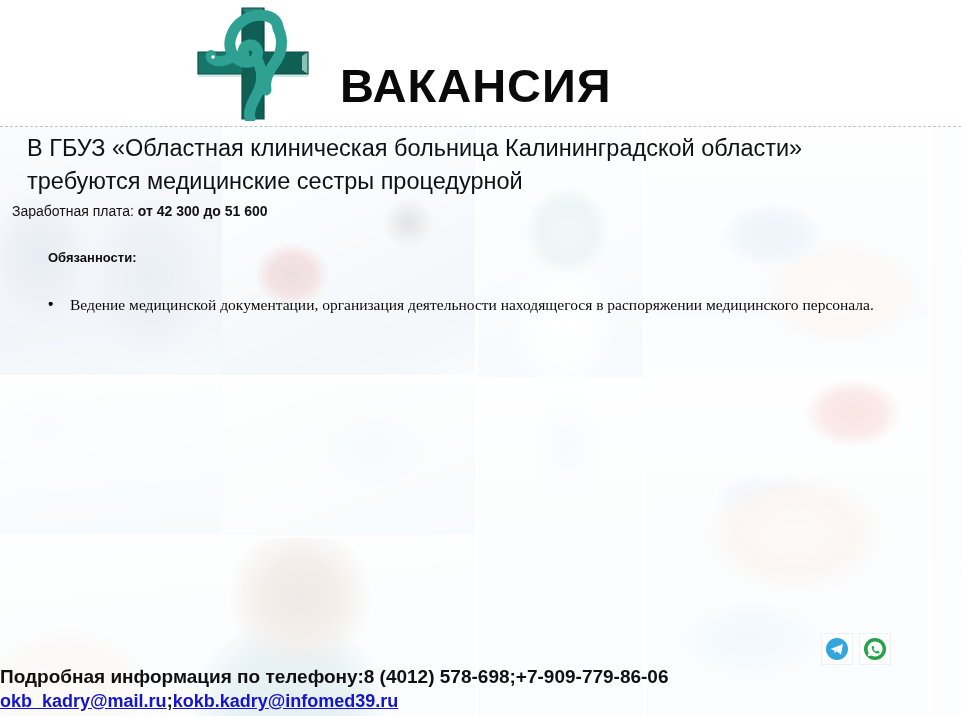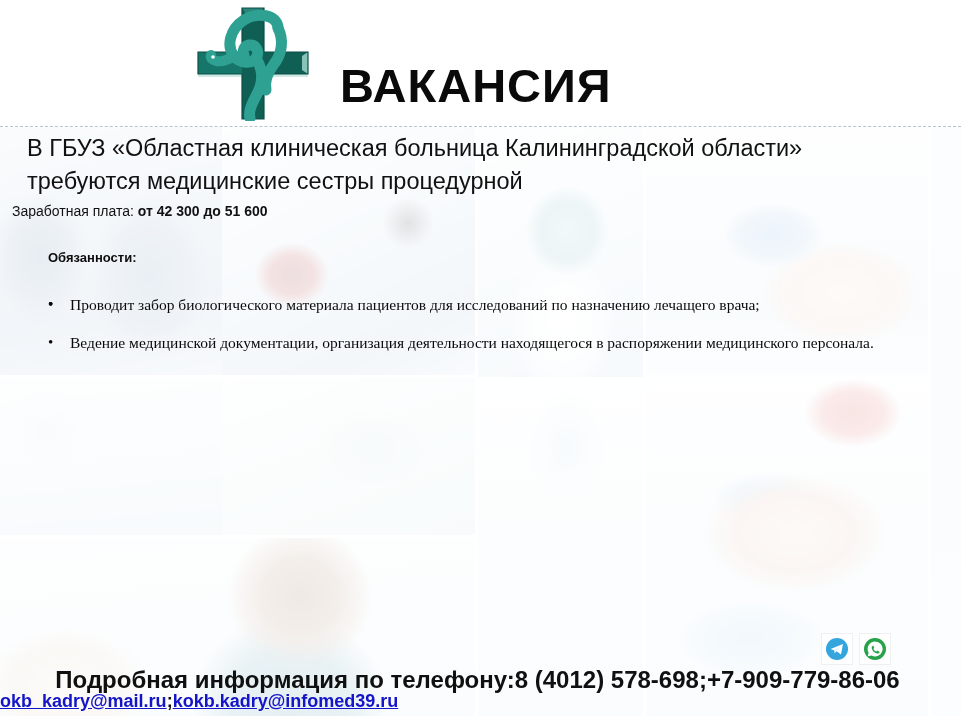--- a/index.html
+++ b/index.html
@@ -176,22 +176,22 @@
   }
   .social .badge{
     width:30px;height:30px;background:#ffffff;
     display:flex;align-items:center;justify-content:center;
     box-shadow:0 0 0 1px rgba(0,0,0,0.05);
   }
   .social svg{display:block;}
 
   .footer-phone{
     position:absolute;left:0;top:666px;width:955px;
-    text-align:center;
-    font-size:24px;font-weight:bold;color:#101010;
+    text-align:left;
+    font-size:19px;font-weight:bold;color:#101010;
     font-family:"Liberation Sans", sans-serif;
     white-space:nowrap;z-index:30;
   }
   .footer-mails{
     position:absolute;left:0;top:691px;width:958px;
     text-align:left;
     font-size:18px;font-weight:bold;
     font-family:"Liberation Sans", sans-serif;
     white-space:nowrap;z-index:30;color:#101010;
   }
@@ -287,21 +287,20 @@
 
     <div class="duties">
       <div class="duty">
         <span class="dot">•</span>
       </div>
       <div class="duty">
         <span class="dot">•</span>
       </div>
       <div class="duty">
         <span class="dot">•</span>
-        <span>Проводит забор биологического материала пациентов для исследований по назначению лечащего врача;</span>
       </div>
       <div class="duty">
         <span class="dot">•</span>
         <span>Ведение медицинской документации, организация деятельности находящегося в распоряжении медицинского персонала.</span>
       </div>
     </div>
 
     <div class="social">
       <span class="badge">
         <svg width="24" height="24" viewBox="0 0 24 24" xmlns="http://www.w3.org/2000/svg" aria-hidden="true">

